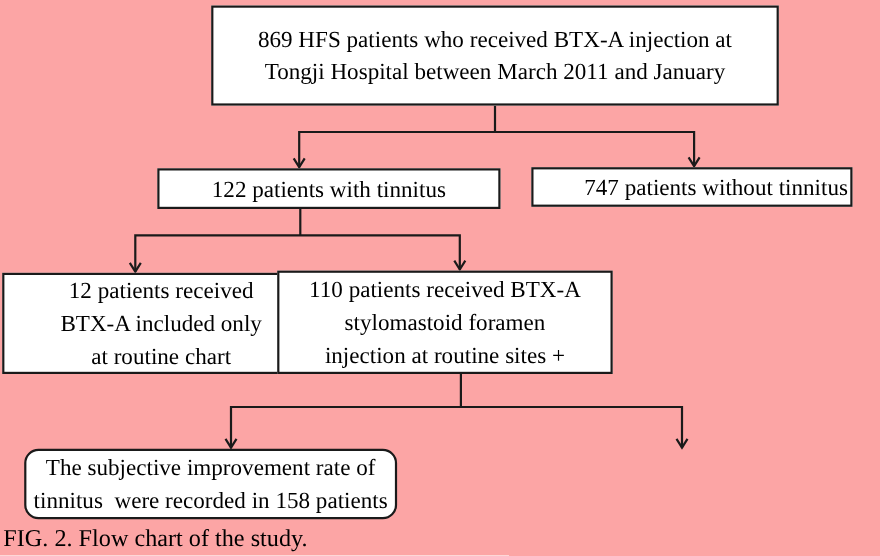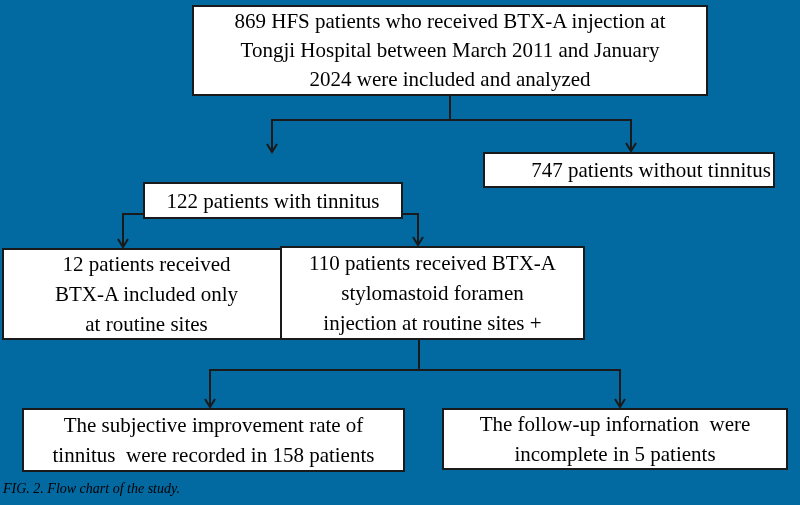--- a/index.html
+++ b/index.html
@@ -4,21 +4,21 @@
 <style>
   html, body {
     margin: 0;
     padding: 0;
     background: #ffffff;
   }
   #stage {
     position: relative;
     width: 800px;
     height: 505px;
-    background: #0369a1;
+    background: #fca5a5;
     font-family: "Liberation Serif", "DejaVu Serif", serif;
     color: #000000;
     overflow: hidden;
   }
   .box {
     position: absolute;
     box-sizing: border-box;
     border: 2px solid #1a1a1a;
     background: #ffffff;
     display: flex;
@@ -26,46 +26,45 @@
     justify-content: center;
     align-items: center;
     text-align: center;
     font-size: 21px;
     line-height: 30px;
   }
   .box .line {
     white-space: pre; 
   }
   .node-total                     { left:192px; top:5px;   width:516px; height:91px; line-height:29px; }
-  .node-with-tinnitus             { left:143px; top:153px; width:260px; height:37px;margin-top:29px; }
+  .node-with-tinnitus             { left:143px; top:153px; width:312px; height:37px; }
   .node-without-tinnitus          { left:483px; top:152px; width:292px; height:36px;padding-left:44px; }
   .node-routine-only              { left:2px;   top:248px; width:289px; height:92px; }
-  .node-routine-plus-stylomastoid { left:280px; top:246px; width:305px; height:94px; }
-  .node-improvement-recorded      { left:22px;  top:408px; width:383px; height:64px; }
+  .node-routine-plus-stylomastoid { left:252px; top:246px; width:305px; height:94px; }
+  .node-improvement-recorded      { left:22px;  top:408px; width:339px; height:64px;border-radius:13px; }
   .node-followup-incomplete       { left:442px; top:408px; width:346px; height:62px; }
   #connectors {
     position: absolute;
     left: 0; top: 0;
     width: 800px;
     height: 505px;
     pointer-events: none;
   }
   #connectors path {
     stroke: #1a1a1a;
     stroke-width: 2;
     fill: none;
   }
   .caption {
     position: absolute;
     left: 3px;
     top: 477px;
-    font-size: 14px;
+    font-size: 22px;
     line-height: 24px;
     white-space: pre;
-    font-style: italic;
   }
 </style>
 </head>
 <body>
 
 <div id="stage">
 
   <svg id="connectors" viewBox="0 0 800 505" xmlns="http://www.w3.org/2000/svg">
 
     <g>
@@ -86,48 +85,43 @@
       <path d="M419 340 L419 370"></path>
       <path d="M210 407 L210 370 L620 370 L620 407"></path>
       <path d="M205 399 L210 407 L215 399"></path>
       <path d="M615 399 L620 407 L625 399"></path>
     </g>
   </svg>
 
   <div class="box node-total">
     <div class="line">869 HFS patients who received BTX-A injection at</div>
     <div class="line">Tongji Hospital between March 2011 and January</div>
-    <div class="line">2024 were included and analyzed</div>
   </div>
 
   <div class="box node-with-tinnitus">
     <div class="line">122 patients with tinnitus</div>
   </div>
 
   <div class="box node-without-tinnitus">
     <div class="line">747 patients without tinnitus</div>
   </div>
 
   <div class="box node-routine-only">
     <div class="line">12 patients received</div>
     <div class="line">BTX-A included only</div>
-    <div class="line">at routine sites</div>
+    <div class="line">at routine chart</div>
   </div>
 
   <div class="box node-routine-plus-stylomastoid">
     <div class="line">110 patients received BTX-A</div>
     <div class="line">stylomastoid foramen</div>
     <div class="line">injection at routine sites +</div>
   </div>
 
   <div class="box node-improvement-recorded">
     <div class="line">The subjective improvement rate of</div>
     <div class="line">tinnitus  were recorded in 158 patients</div>
   </div>
 
-  <div class="box node-followup-incomplete">
-    <div class="line">The follow-up infornation  were</div>
-    <div class="line">incomplete in 5 patients</div>
-  </div>
 
   <div class="caption">FIG. 2. Flow chart of the study.</div>
 
 </div>
 
 </body></html>

